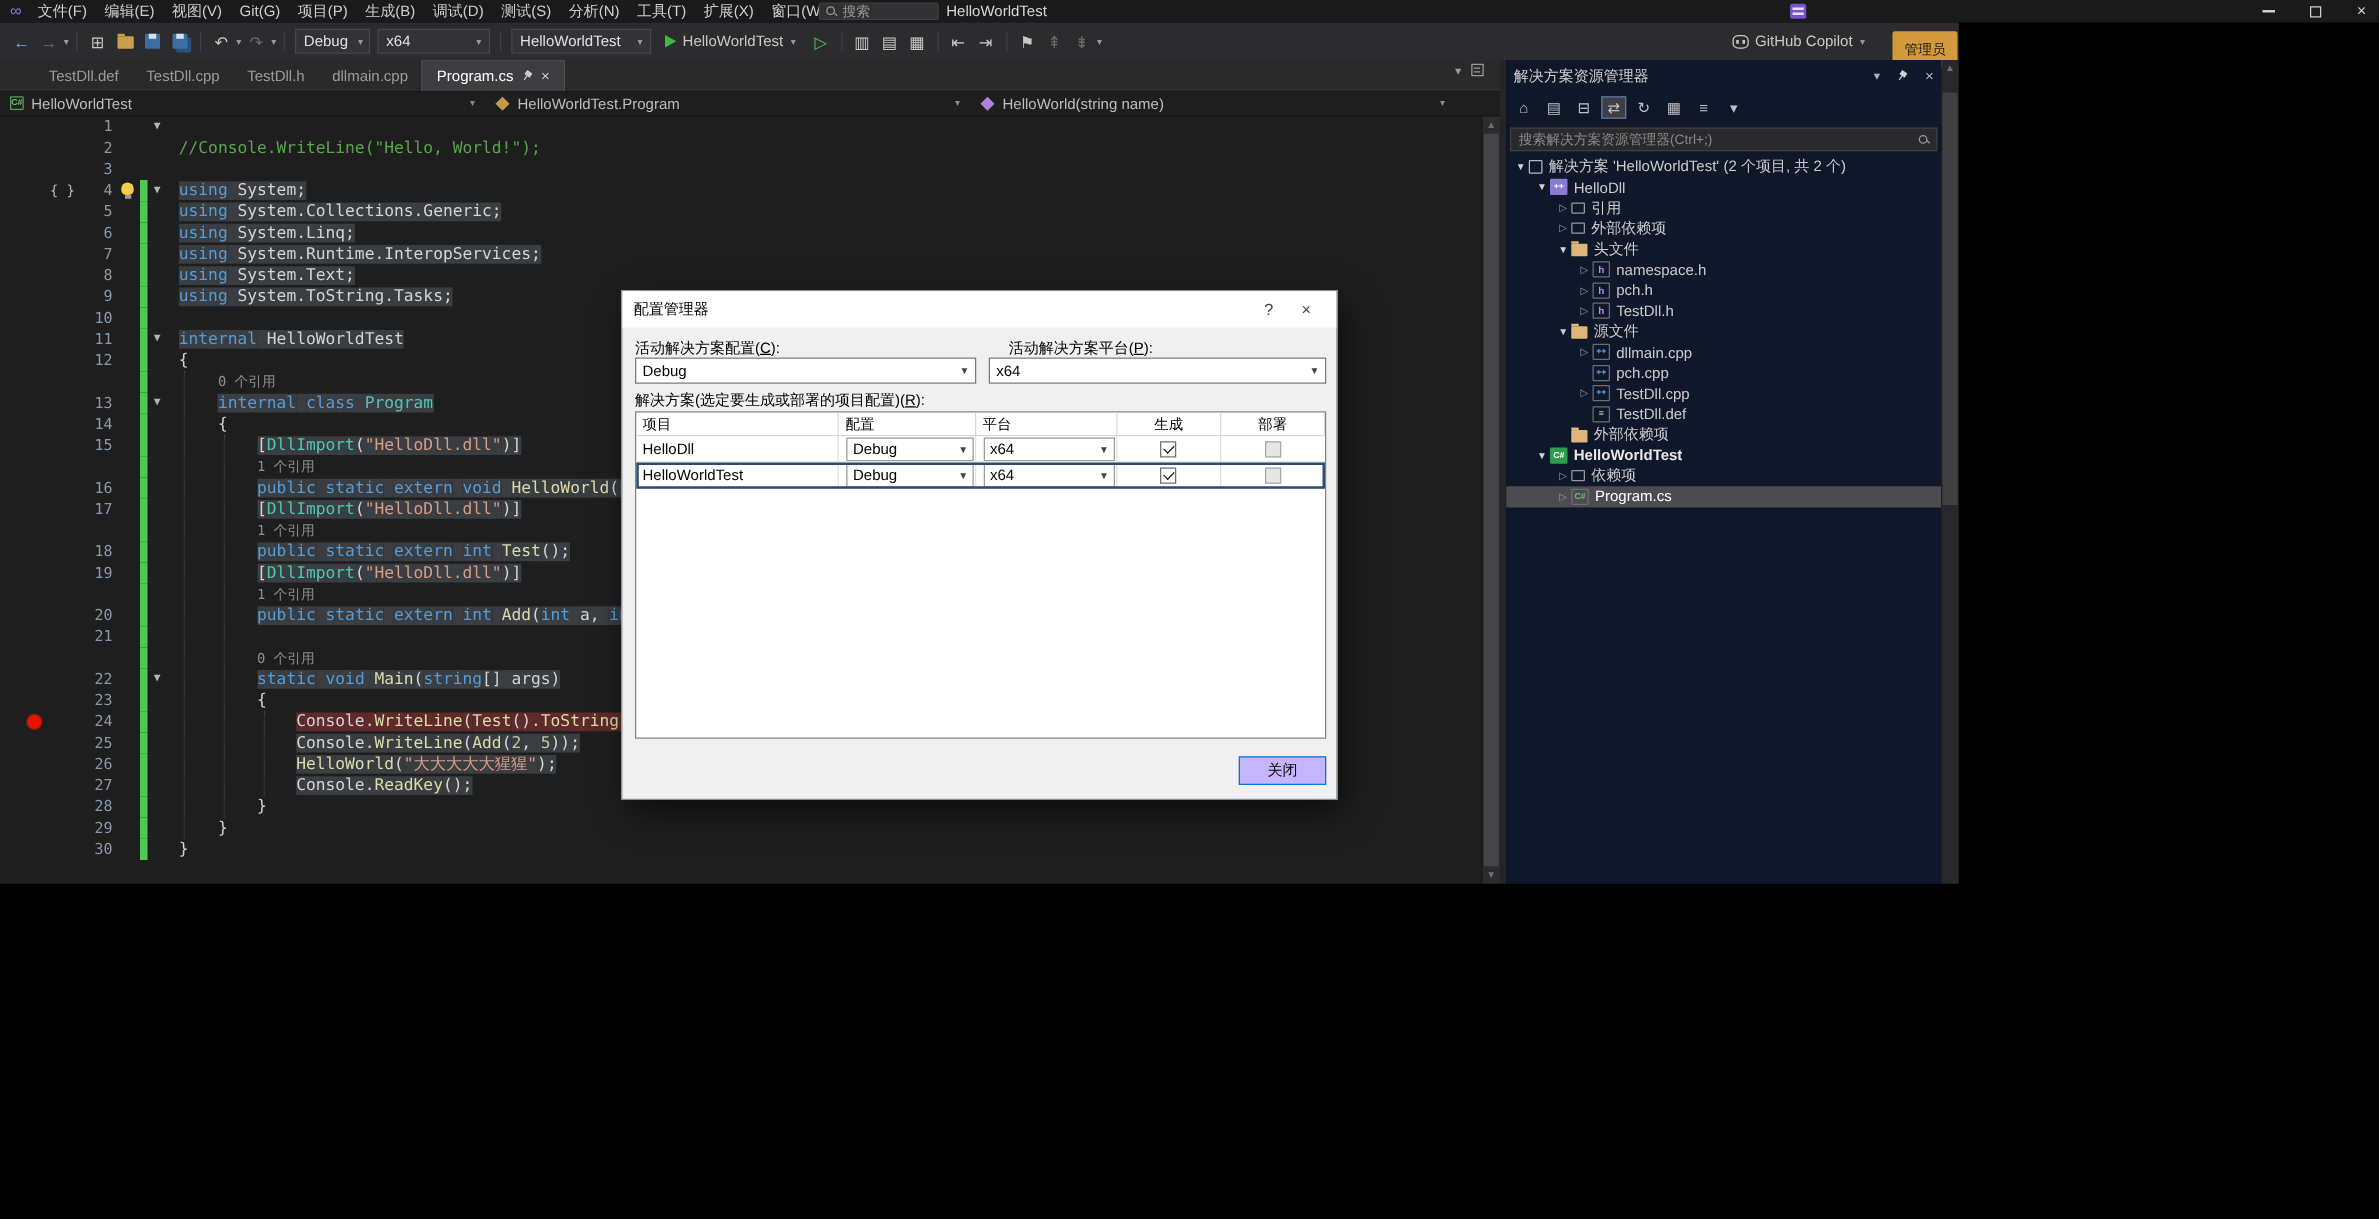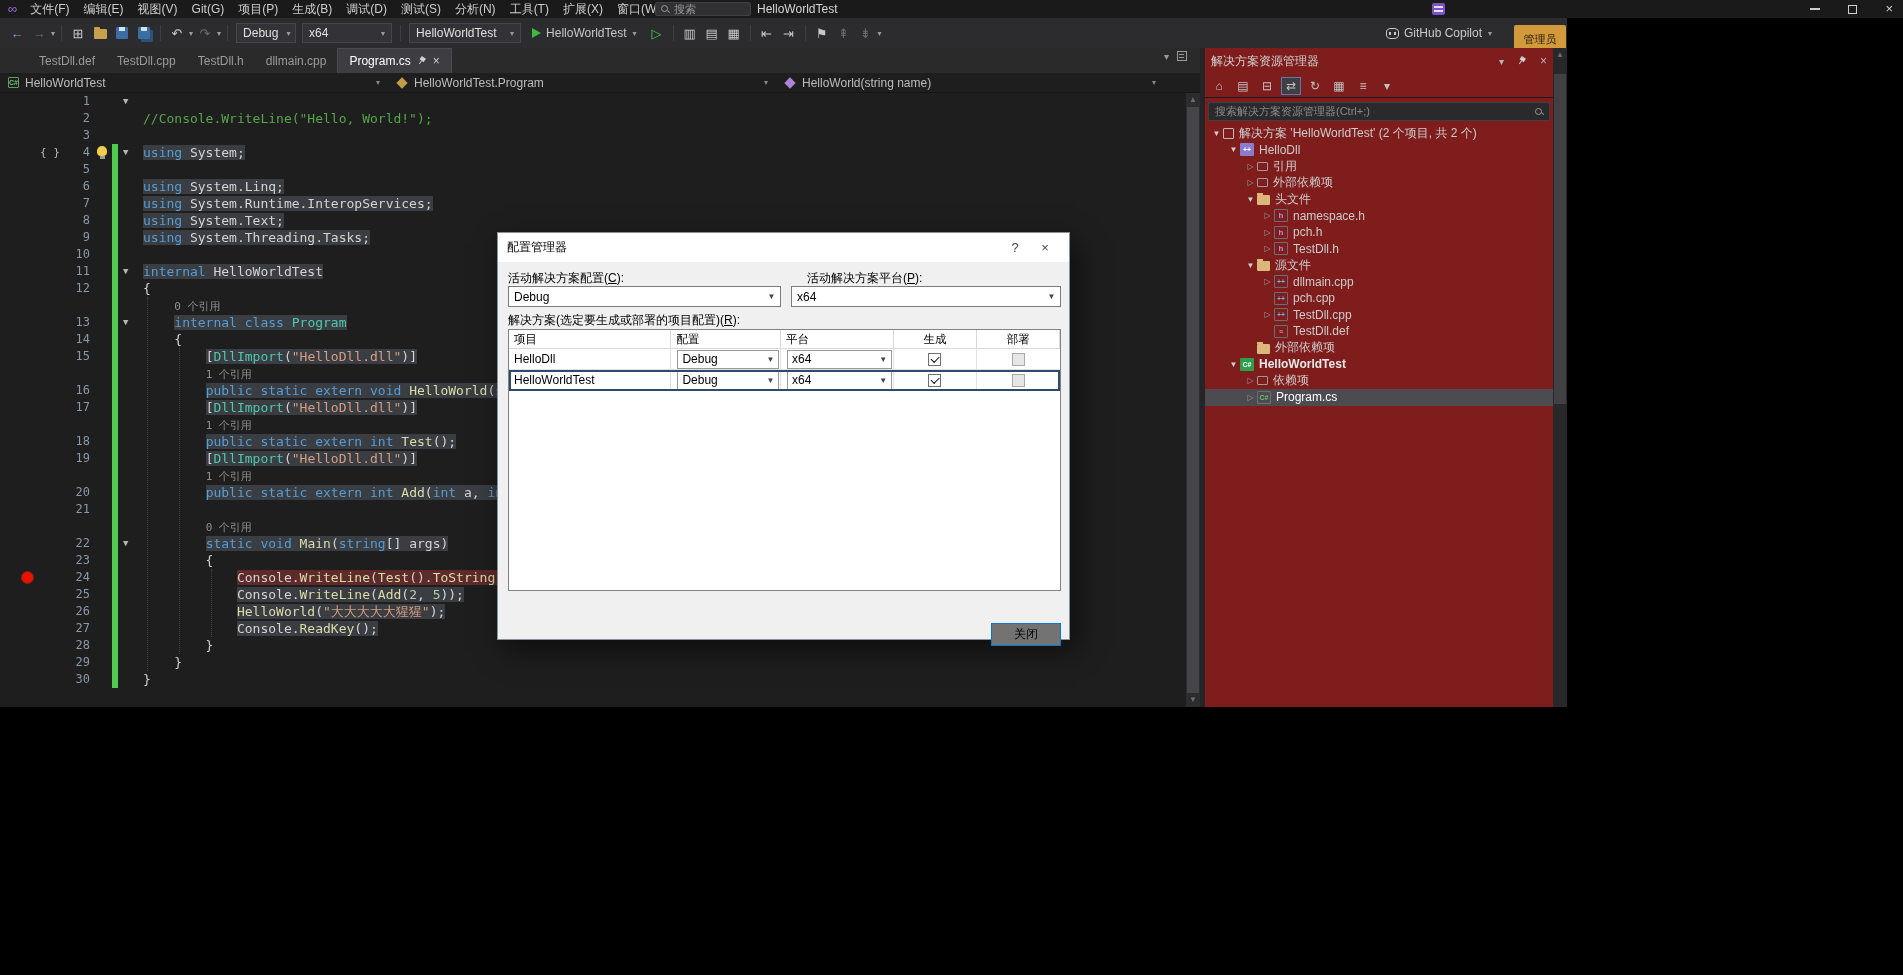--- a/index.html
+++ b/index.html
@@ -102,21 +102,21 @@
   .seg.pl{color:#d4d4d4} .seg.u{text-decoration:underline}
   .seg.lens{color:#8f8f8f;font-size:11px}
   .seg.bx{background:#3a3d41} .seg.bxr{background:#5e2a2a}
   .guide{position:absolute;width:0;border-left:1px dotted #404045}
   #edscroll{position:absolute;left:1186px;top:93px;width:14px;height:614px;background:#2c2c2e}
   #edscroll .thumb{position:absolute;left:1px;right:1px;top:14px;bottom:14px;background:#44444a}
   #edscroll .sarr{position:absolute;left:0;width:14px;height:14px;color:#6d6d6d;font-size:8px;text-align:center;line-height:14px}
   #splitter{position:absolute;left:1200px;top:48px;width:5px;height:659px;background:#252527}
 
   
-  #sidebar{position:absolute;left:1205px;top:48px;width:348px;height:659px;background:#7f1d1d;color:#cccccc}
+  #sidebar{position:absolute;left:1205px;top:48px;width:348px;height:659px;background:#0f172a;color:#cccccc}
   .sb-head{height:26px;display:flex;align-items:center;padding:0 6px;font-size:12px;color:#d0d0d0}
   .sb-head .sp{flex:1}
   .sb-hico{display:flex;gap:14px;align-items:center;color:#b5b5b5;font-size:10px}
   .sb-tools{height:24px;display:flex;align-items:center;gap:4px;padding:0 4px;border-bottom:1px solid #1c1c1e}
   .sbt{width:20px;height:18px;display:flex;align-items:center;justify-content:center;color:#c2c2c2;font-size:12px}
   .sbt.hl{background:#3e3e45;border:1px solid #5a7bb0}
   .sb-search{margin:4px 3px;height:19px;background:#2a2a2c;border:1px solid #3f3f44;display:flex;
     align-items:center;padding:0 6px;color:#8a8a8a;font-size:11px}
   .sb-search .sp{flex:1}
   #tree{margin-top:3px}
@@ -159,21 +159,21 @@
   .dcell{height:100%;border-right:1px solid #e2e2e2;display:flex;align-items:center;padding-left:5px;overflow:hidden}
   .drow.head .dcell{color:#000;font-size:11.5px;border-right:1px solid #d9d9d9}
   .dcell.c0{width:163px}.dcell.c1{width:110px}.dcell.c2{width:113px}.dcell.c3{width:84px;justify-content:center;padding-left:0}.dcell.c4{width:83px;justify-content:center;padding-left:0;border-right:none}
   .cellcombo{width:100%;height:19px;margin:0 1px;background:#fff;border:1px solid #9a9a9a;display:flex;align-items:center;padding-left:4px;font-size:12px}
   .cellcombo .car{margin-left:auto;width:15px;text-align:center;color:#444;font-size:8px}
   .drow.focused{outline:2px solid #2e4a73;outline-offset:-2px}
   .cb{width:13px;height:13px;border:1px solid #707070;background:#fff;position:relative}
   .cb.checked::after{content:"";position:absolute;left:2px;top:2.5px;width:7px;height:3.5px;
     border-left:1.8px solid #111;border-bottom:1.8px solid #111;transform:rotate(-45deg)}
   .cb.disabled{background:#e6e6e6;border-color:#a8a8a8}
-  .dlg-close{position:absolute;left:493px;top:390px;width:70px;height:23px;background:#737373;
+  .dlg-close{position:absolute;left:493px;top:372px;width:70px;height:23px;background:#c4b5fd;
     border:1px solid var(--defbtn);display:flex;align-items:center;justify-content:center;font-size:12px}
 </style>
 </head>
 <body>
 
 <div id="screen">
 
   <div id="titlebar">
     <span class="vslogo">∞</span>
     <div id="menubar">
@@ -311,25 +311,25 @@
         <span class="car">▾</span>
       </div>
     </div>
 
   <div id="editor">
     <div id="code-rows">
         <div class="erow"><div class="col-bp"></div><div class="col-num">1</div><div class="col-gap"></div><div class="col-bar"></div><div class="col-fold">▼</div></div>
         <div class="erow"><div class="col-bp"></div><div class="col-num">2</div><div class="col-gap"></div><div class="col-bar"></div><div class="col-fold"></div><div class="col-code"><span class="seg cm">//Console.WriteLine("Hello, World!");</span></div></div>
         <div class="erow"><div class="col-bp"></div><div class="col-num">3</div><div class="col-gap"></div><div class="col-bar"></div><div class="col-fold"></div><div class="col-code"></div></div>
         <div class="erow"><div class="col-bp"></div><div class="col-num">4</div><div class="col-gap"></div><div class="col-bar on"></div><div class="col-fold">▼</div><div class="col-code"><span class="seg kw bx">using</span><span class="seg pl bx"> System;</span></div><span class="gbadge">{ }</span><span class="bulb"></span></div>
-        <div class="erow"><div class="col-bp"></div><div class="col-num">5</div><div class="col-gap"></div><div class="col-bar on"></div><div class="col-fold"></div></div>
+        <div class="erow"><div class="col-bp"></div><div class="col-num">5</div><div class="col-gap"></div><div class="col-bar on"></div><div class="col-fold"></div><div class="col-code"><span class="seg kw bx">using</span><span class="seg pl bx"> System.Collections.Generic;</span></div></div>
         <div class="erow"><div class="col-bp"></div><div class="col-num">6</div><div class="col-gap"></div><div class="col-bar on"></div><div class="col-fold"></div><div class="col-code"><span class="seg kw bx">using</span><span class="seg pl bx"> System.Linq;</span></div></div>
         <div class="erow"><div class="col-bp"></div><div class="col-num">7</div><div class="col-gap"></div><div class="col-bar on"></div><div class="col-fold"></div><div class="col-code"><span class="seg kw bx">using</span><span class="seg pl bx"> System.Runtime.InteropServices;</span></div></div>
         <div class="erow"><div class="col-bp"></div><div class="col-num">8</div><div class="col-gap"></div><div class="col-bar on"></div><div class="col-fold"></div><div class="col-code"><span class="seg kw bx">using</span><span class="seg pl bx"> System.Text;</span></div></div>
-        <div class="erow"><div class="col-bp"></div><div class="col-num">9</div><div class="col-gap"></div><div class="col-bar on"></div><div class="col-fold"></div><div class="col-code"><span class="seg kw bx">using</span><span class="seg pl bx"> System.Threading.Tasks;</span></div></div>
+        <div class="erow"><div class="col-bp"></div><div class="col-num">9</div><div class="col-gap"></div><div class="col-bar on"></div><div class="col-fold"></div><div class="col-code"><span class="seg kw bx">using</span><span class="seg pl bx"> System.ToString.Tasks;</span></div></div>
         <div class="erow"><div class="col-bp"></div><div class="col-num">10</div><div class="col-gap"></div><div class="col-bar on"></div><div class="col-fold"></div><div class="col-code"></div></div>
         <div class="erow"><div class="col-bp"></div><div class="col-num">11</div><div class="col-gap"></div><div class="col-bar on"></div><div class="col-fold">▼</div><div class="col-code"><span class="seg kw bx">internal</span><span class="seg pl bx"> HelloWorldTest</span></div></div>
         <div class="erow"><div class="col-bp"></div><div class="col-num">12</div><div class="col-gap"></div><div class="col-bar on"></div><div class="col-fold"></div><div class="col-code"><span class="seg pl">{</span></div></div>
         <div class="erow"><div class="col-bp"></div><div class="col-num"></div><div class="col-gap"></div><div class="col-bar on"></div><div class="col-fold"></div><div class="col-code"><span class="seg pl">    </span><span class="seg lens">0 个引用</span></div></div>
         <div class="erow"><div class="col-bp"></div><div class="col-num">13</div><div class="col-gap"></div><div class="col-bar on"></div><div class="col-fold">▼</div><div class="col-code"><span class="seg pl">    </span><span class="seg kw bx">internal</span><span class="seg pl bx"> </span><span class="seg kw bx">class</span><span class="seg pl bx"> </span><span class="seg ty bx">Program</span></div></div>
         <div class="erow"><div class="col-bp"></div><div class="col-num">14</div><div class="col-gap"></div><div class="col-bar on"></div><div class="col-fold"></div><div class="col-code"><span class="seg pl">    {</span></div></div>
         <div class="erow"><div class="col-bp"></div><div class="col-num">15</div><div class="col-gap"></div><div class="col-bar on"></div><div class="col-fold"></div><div class="col-code"><span class="seg pl">        </span><span class="seg pl bx">[</span><span class="seg ty bx">DllImport</span><span class="seg pl bx">(</span><span class="seg st bx">"HelloDll.dll"</span><span class="seg pl bx">)]</span></div></div>
         <div class="erow"><div class="col-bp"></div><div class="col-num"></div><div class="col-gap"></div><div class="col-bar on"></div><div class="col-fold"></div><div class="col-code"><span class="seg pl">        </span><span class="seg lens">1 个引用</span></div></div>
         <div class="erow"><div class="col-bp"></div><div class="col-num">16</div><div class="col-gap"></div><div class="col-bar on"></div><div class="col-fold"></div><div class="col-code"><span class="seg pl">        </span><span class="seg kw bx">public</span><span class="seg pl bx"> </span><span class="seg kw bx">static</span><span class="seg pl bx"> </span><span class="seg kw bx">extern</span><span class="seg pl bx"> </span><span class="seg kw bx">void</span><span class="seg pl bx"> </span><span class="seg me bx">HelloWorld</span><span class="seg pl bx">(</span><span class="seg kw bx">string</span><span class="seg pl bx"> name);</span></div></div>
         <div class="erow"><div class="col-bp"></div><div class="col-num">17</div><div class="col-gap"></div><div class="col-bar on"></div><div class="col-fold"></div><div class="col-code"><span class="seg pl">        </span><span class="seg pl bx">[</span><span class="seg ty bx">DllImport</span><span class="seg pl bx">(</span><span class="seg st bx">"HelloDll.dll"</span><span class="seg pl bx">)]</span></div></div>

